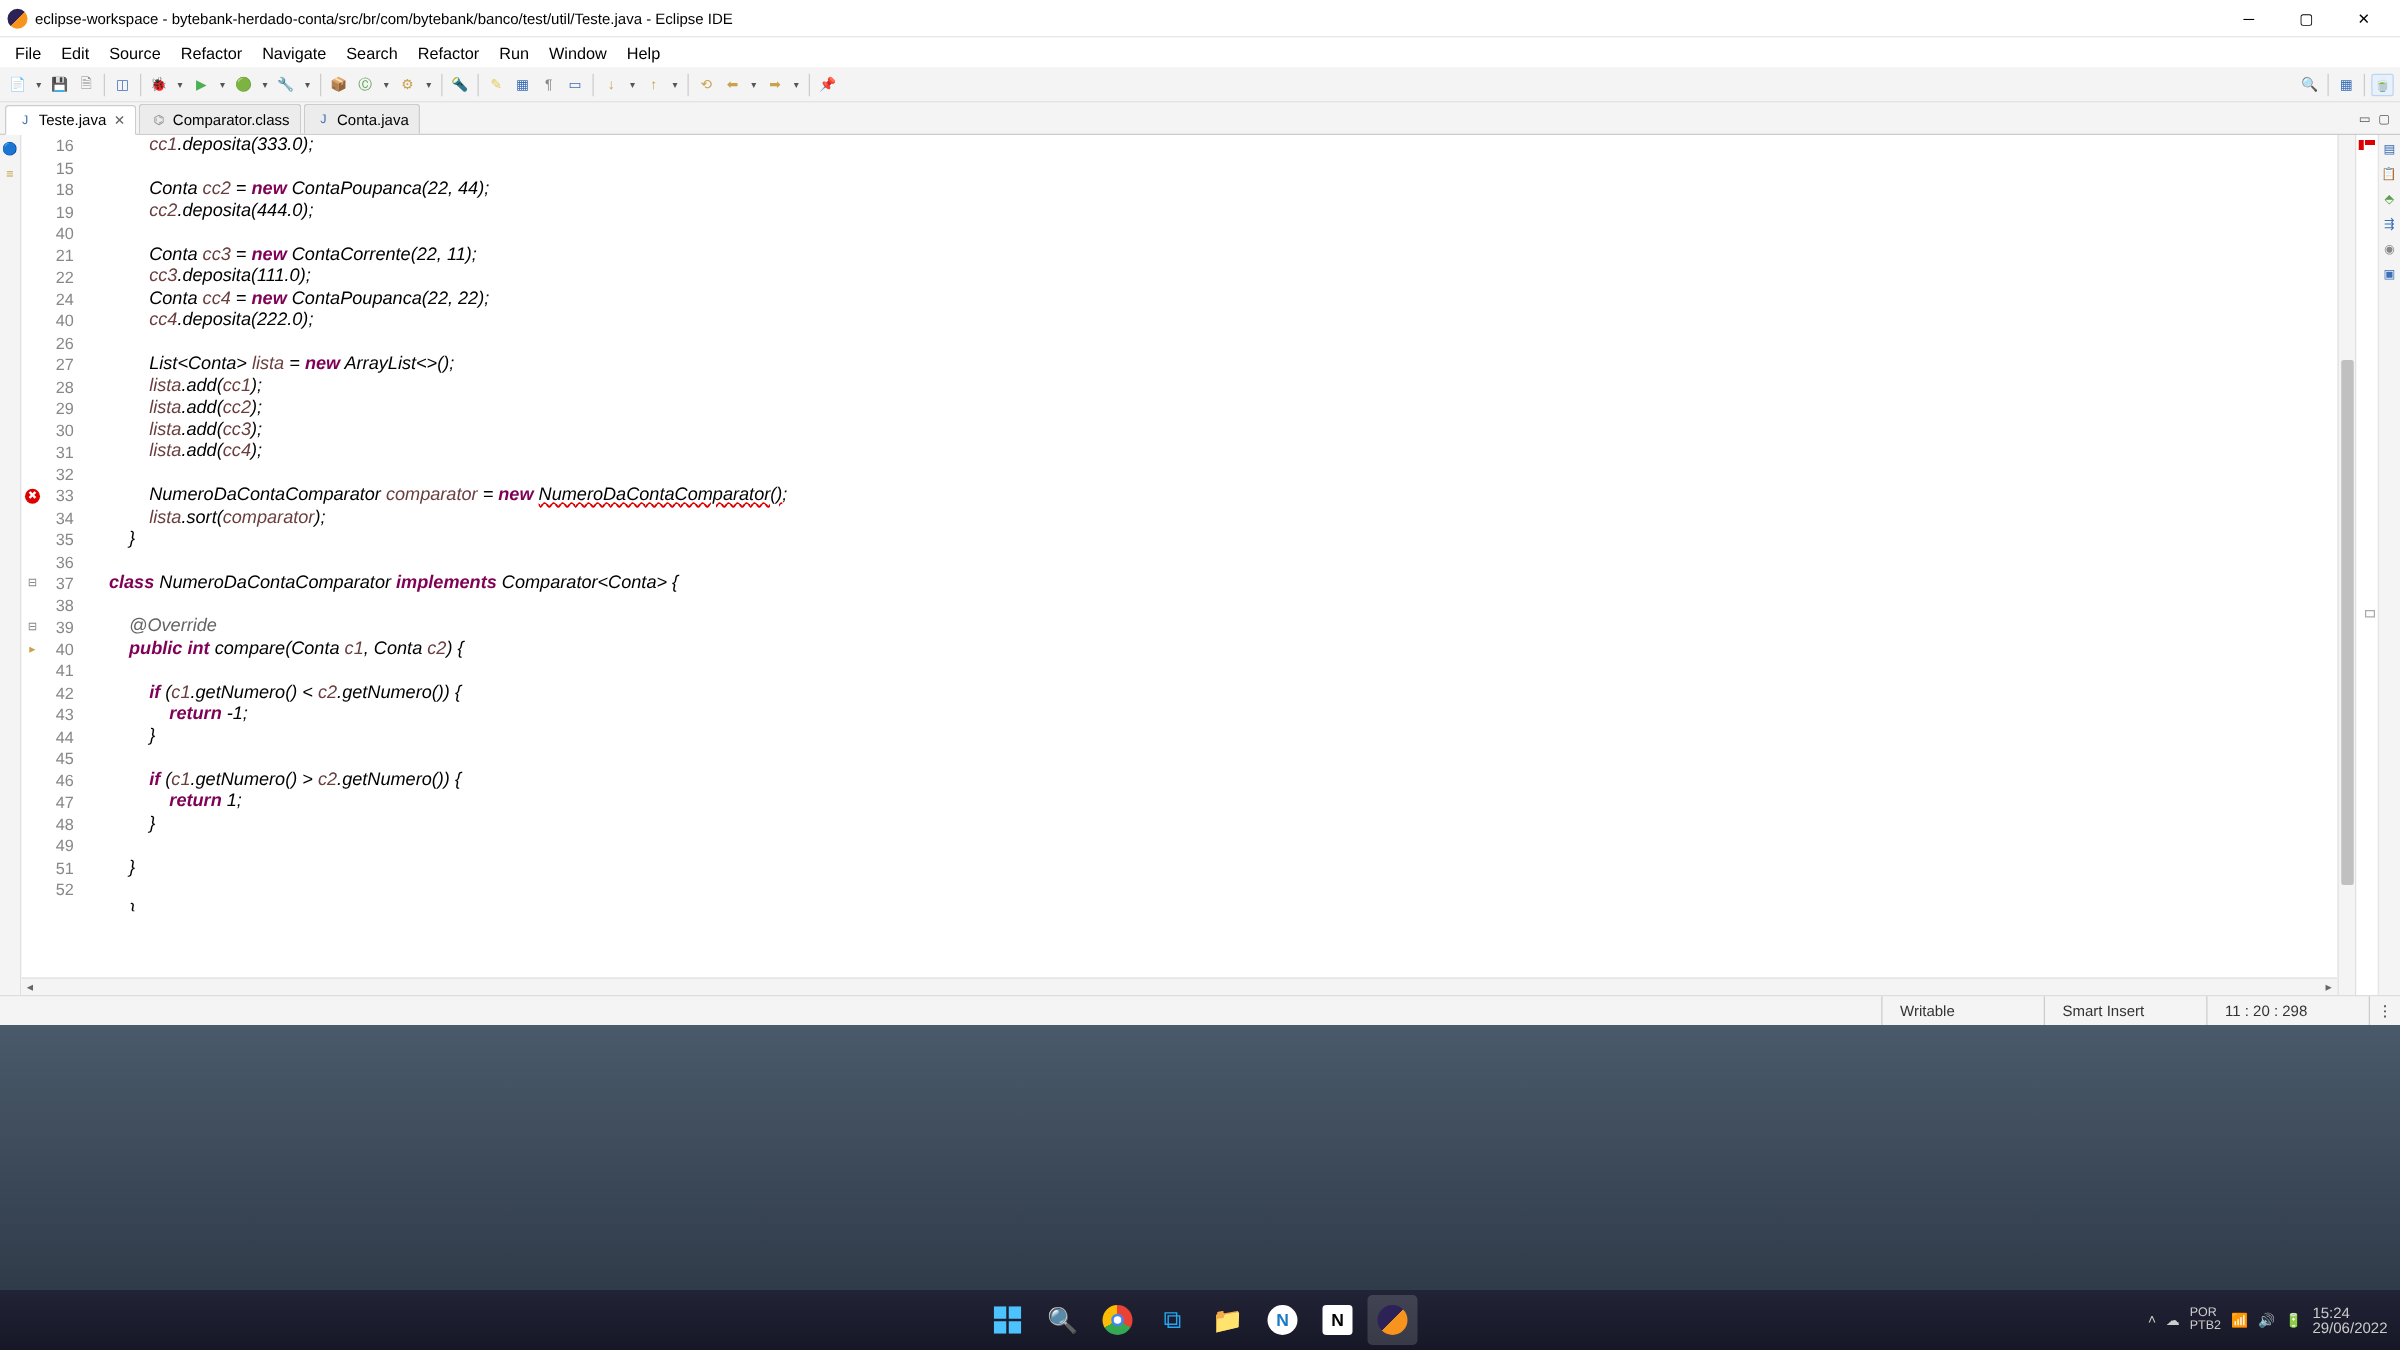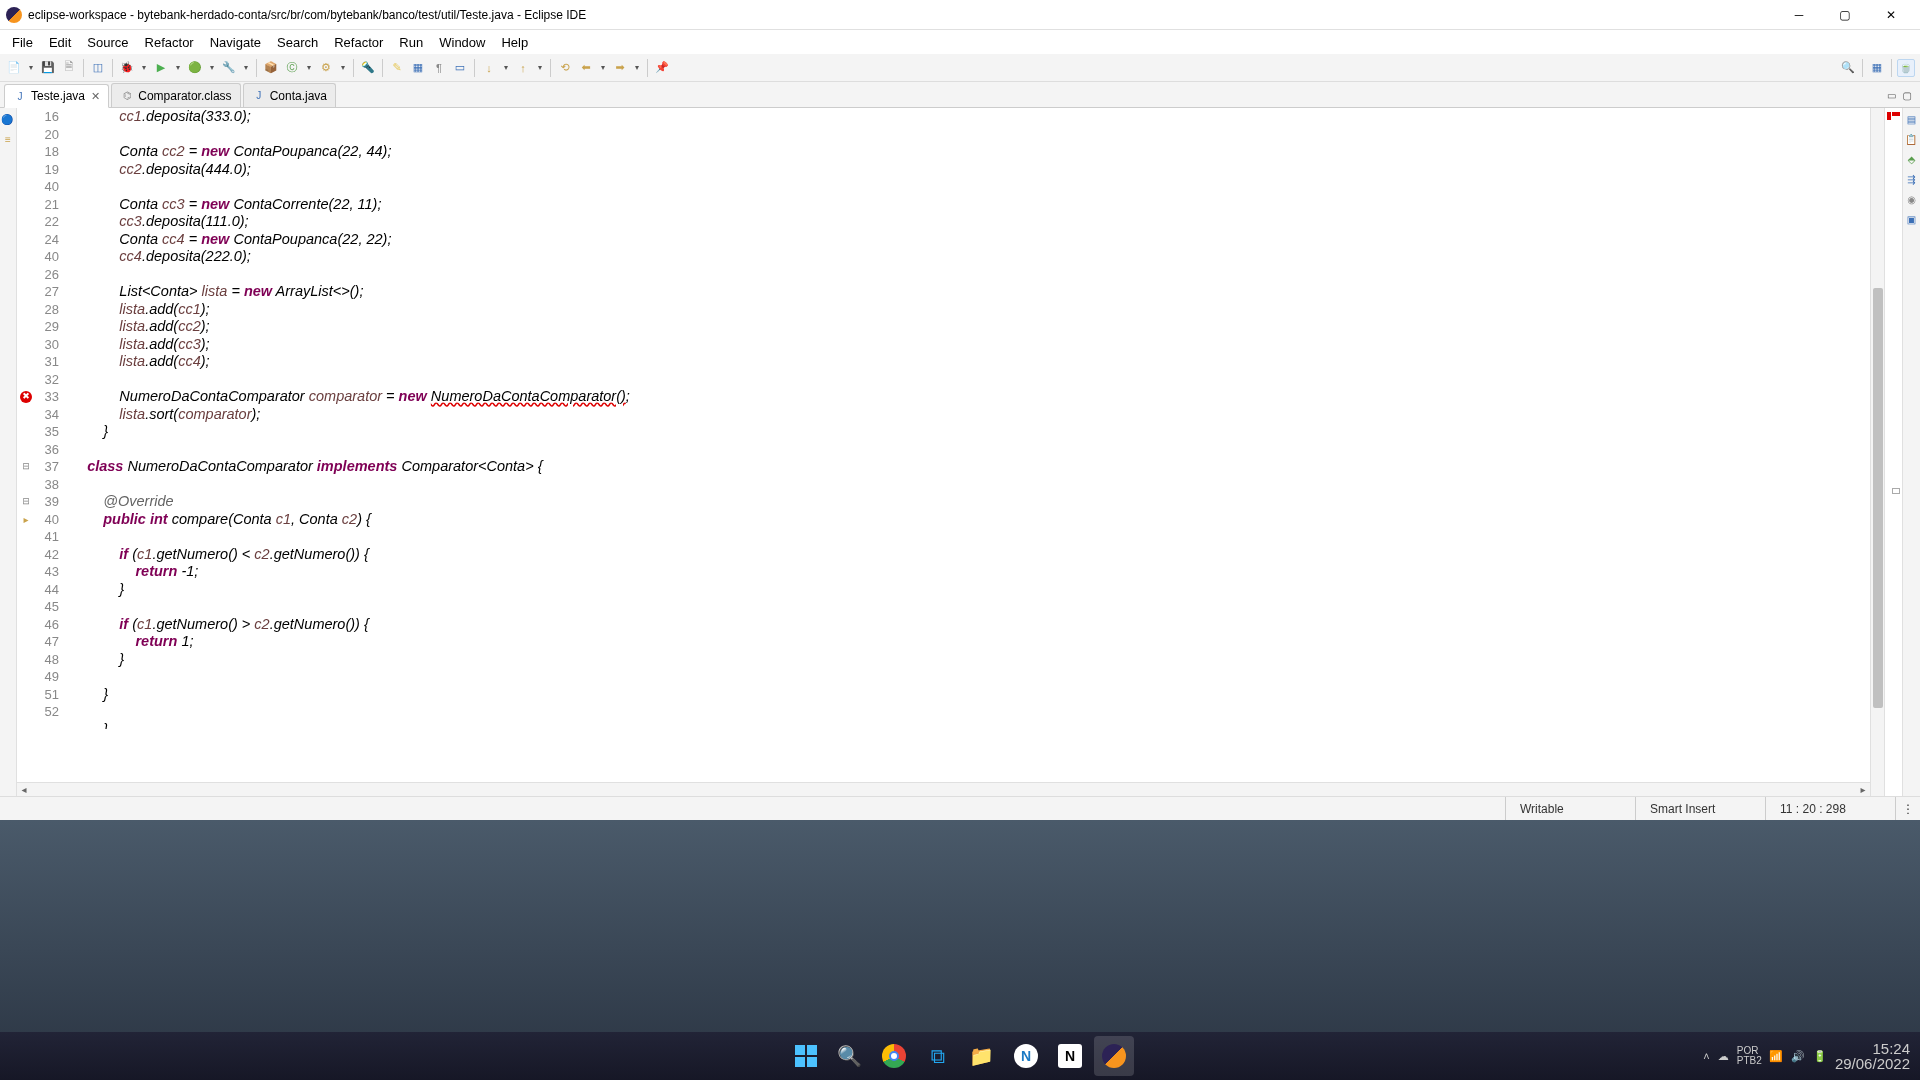--- a/index.html
+++ b/index.html
@@ -154,21 +154,21 @@
   <div class="code-container">
     <div class="code-scroll">
       <div class="code-lines" id="code-lines">
           <div class="line">
             <div class="marker"></div>
             <div class="lnum">16</div>
             <div class="code">            <span class="lit">cc1</span>.deposita(333.0);</div>
           </div>
           <div class="line">
             <div class="marker"></div>
-            <div class="lnum">20</div>
+            <div class="lnum">15</div>
             <div class="code"></div>
           </div>
           <div class="line">
             <div class="marker"></div>
             <div class="lnum">18</div>
             <div class="code">            Conta <span class="lit">cc2</span> = <span class="kw">new</span> ContaPoupanca(22, 44);</div>
           </div>
           <div class="line">
             <div class="marker"></div>
             <div class="lnum">19</div>
@@ -403,16 +403,16 @@
     <div class="app" style="background:rgba(255,255,255,0.15);border-radius:4px">
         <span style="width:24px;height:24px;border-radius:50%;background:linear-gradient(135deg,#2c2255 50%,#f7941e 50%);display:block"></span>
       </div>
     <div class="tray">
       <span>˄</span>
       <span>☁</span>
       <span style="font-size:10px;line-height:1">POR<br>PTB2</span>
       <span>📶</span>
       <span>🔊</span>
       <span>🔋</span>
-      <span style="font-size:15px;line-height:1;text-align:right"><span>15:24</span><br><span>29/06/2022</span></span>
+      <span style="font-size:12px;line-height:1;"><span>15:24</span><br><span>29/06/2022</span></span>
     </div>
   </div>
 </div>
 
 </body></html>

